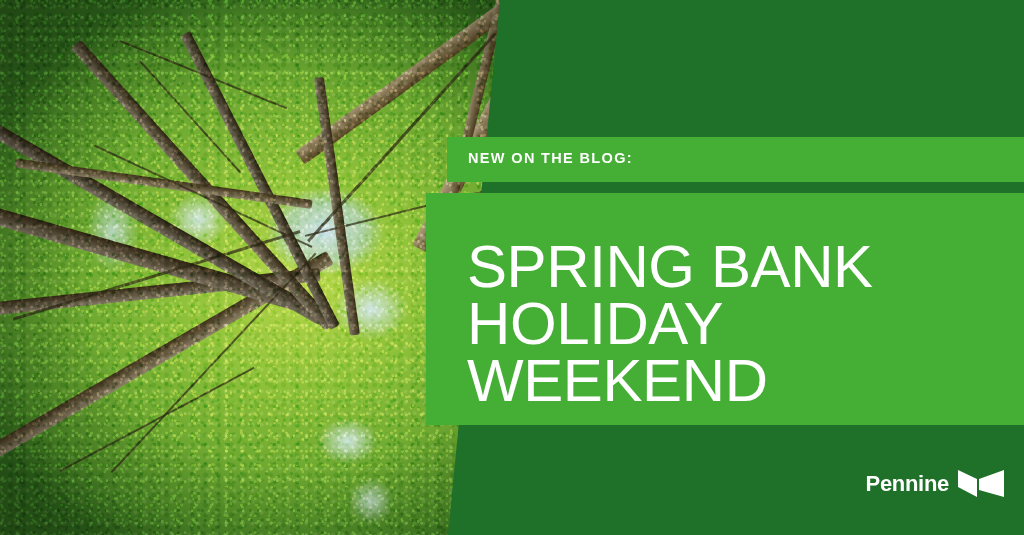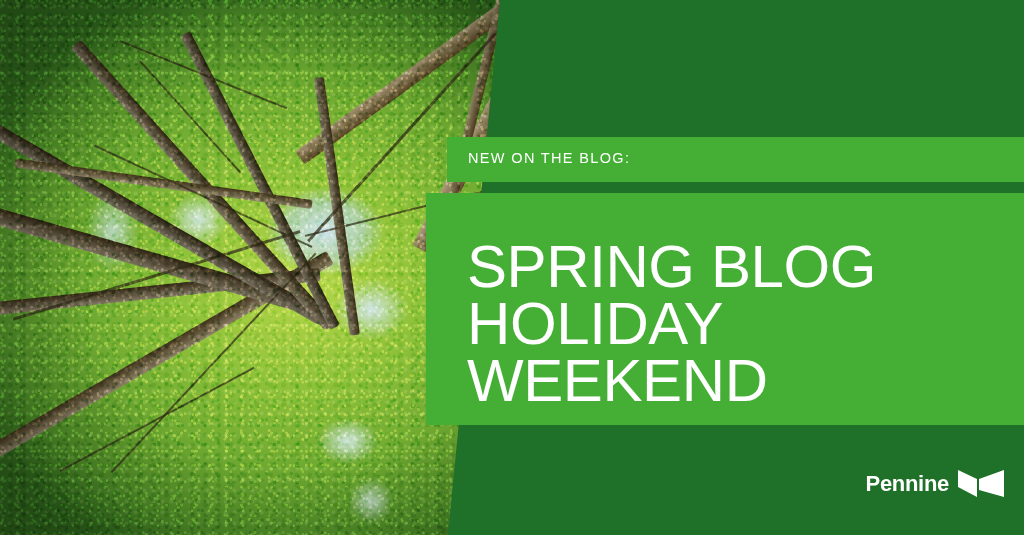--- a/index.html
+++ b/index.html
@@ -119,21 +119,21 @@
     height: 45px;
     background: #45af35;
   }
   .eyebrow-text {
     position: absolute;
     left: 468px;
     top: 150px;
     font-size: 14.5px;
     letter-spacing: 1.35px;
     color: #ffffff;
-    font-weight: 400;
+    font-weight: 700;
     white-space: nowrap;
   }
 
   
   .headline-band {
     position: absolute;
     left: 426px;
     top: 193px;
     width: 598px;
     height: 232px;
@@ -207,21 +207,21 @@
     <div class="leafy2"></div>
     <div class="vignette"></div>
   </div>
 
   <div class="dark-panel"></div>
 
   <div class="eyebrow-band"></div>
   <div class="eyebrow-text">NEW ON THE BLOG:</div>
 
   <div class="headline-band"></div>
-  <div class="headline">SPRING BLOG
+  <div class="headline">SPRING BANK
 HOLIDAY WEEKEND</div>
 
   <div class="logo">
     <span class="logo-word">Pennine</span>
     <svg class="logo-mark" viewBox="0 0 46 27">
       <path d="M0 0 L19 9 L19 27 L0 17 Z" fill="#ffffff"></path>
       <path d="M21 9 L46 0 L46 27 L21 20 Z" fill="#ffffff"></path>
     </svg>
   </div>
 

